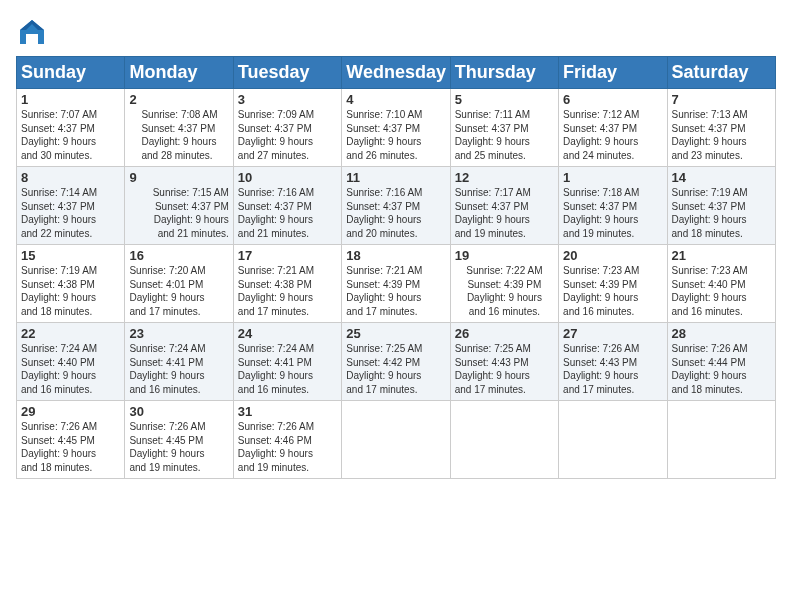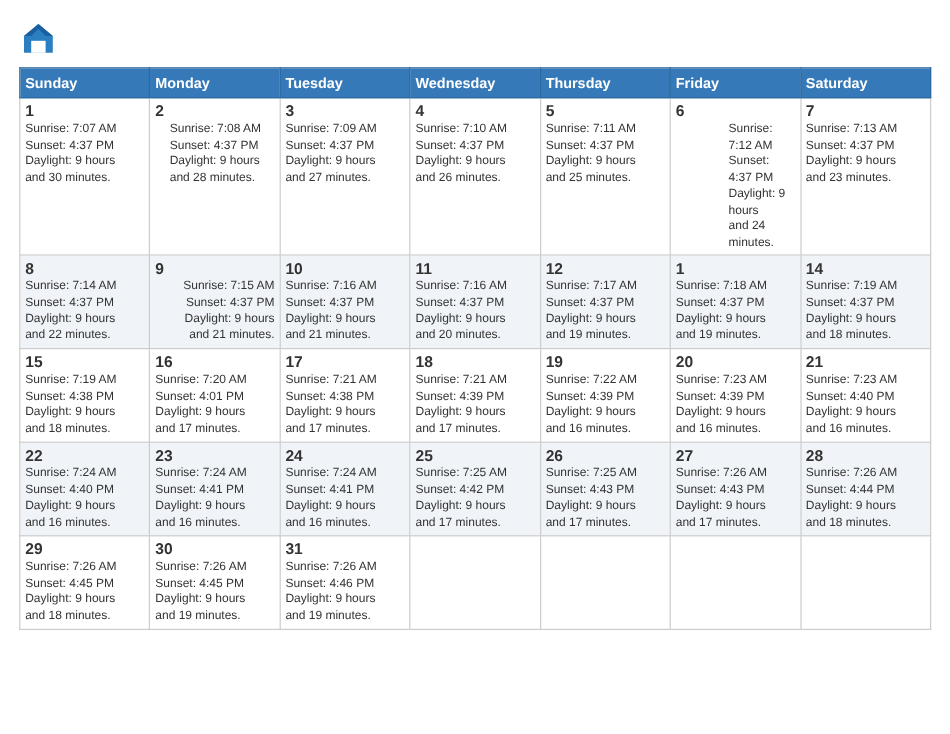--- a/index.html
+++ b/index.html
@@ -52,21 +52,21 @@
       color: #333;
     }
     table {
       width: 100%;
       border-collapse: collapse;
       table-layout: fixed;
     }
     th {
       background-color: #3579b8;
       color: white;
-      font-size: 12px;
+      font-size: 18px;
       font-weight: bold;
       padding: 5px 4px;
       text-align: left;
       border: 1px solid #2b6aa0;
     }
     td {
       vertical-align: top;
       border: 1px solid #ccc;
       padding: 3px 4px;
       font-size: 10px;
@@ -156,21 +156,21 @@
           </td>
           <td>
             <span class="day-num">5</span>
             <div class="cell-text" style="white-space: pre-line;">Sunrise: 7:11 AM
 Sunset: 4:37 PM
 Daylight: 9 hours
 and 25 minutes.</div>
           </td>
           <td>
             <span class="day-num">6</span>
-            <div class="cell-text" style="white-space: pre-line; margin-left: 44px;">Sunrise: 7:12 AM
+            <div class="cell-text" style="white-space: pre-line;">Sunrise: 7:12 AM
 Sunset: 4:37 PM
 Daylight: 9 hours
 and 24 minutes.</div>
           </td>
           <td>
             <span class="day-num">7</span>
             <div class="cell-text" style="white-space: pre-line;">Sunrise: 7:13 AM
 Sunset: 4:37 PM
 Daylight: 9 hours
 and 23 minutes.</div>
@@ -251,21 +251,21 @@
           </td>
           <td>
             <span class="day-num">18</span>
             <div class="cell-text" style="white-space: pre-line;">Sunrise: 7:21 AM
 Sunset: 4:39 PM
 Daylight: 9 hours
 and 17 minutes.</div>
           </td>
           <td>
             <span class="day-num">19</span>
-            <div class="cell-text" style="white-space: pre-line;">Sunrise: 7:22 AM
+            <div class="cell-text" style="white-space: pre-line; text-align: center;">Sunrise: 7:22 AM
 Sunset: 4:39 PM
 Daylight: 9 hours
 and 16 minutes.</div>
           </td>
           <td>
             <span class="day-num">20</span>
             <div class="cell-text" style="white-space: pre-line;">Sunrise: 7:23 AM
 Sunset: 4:39 PM
 Daylight: 9 hours
 and 16 minutes.</div>

